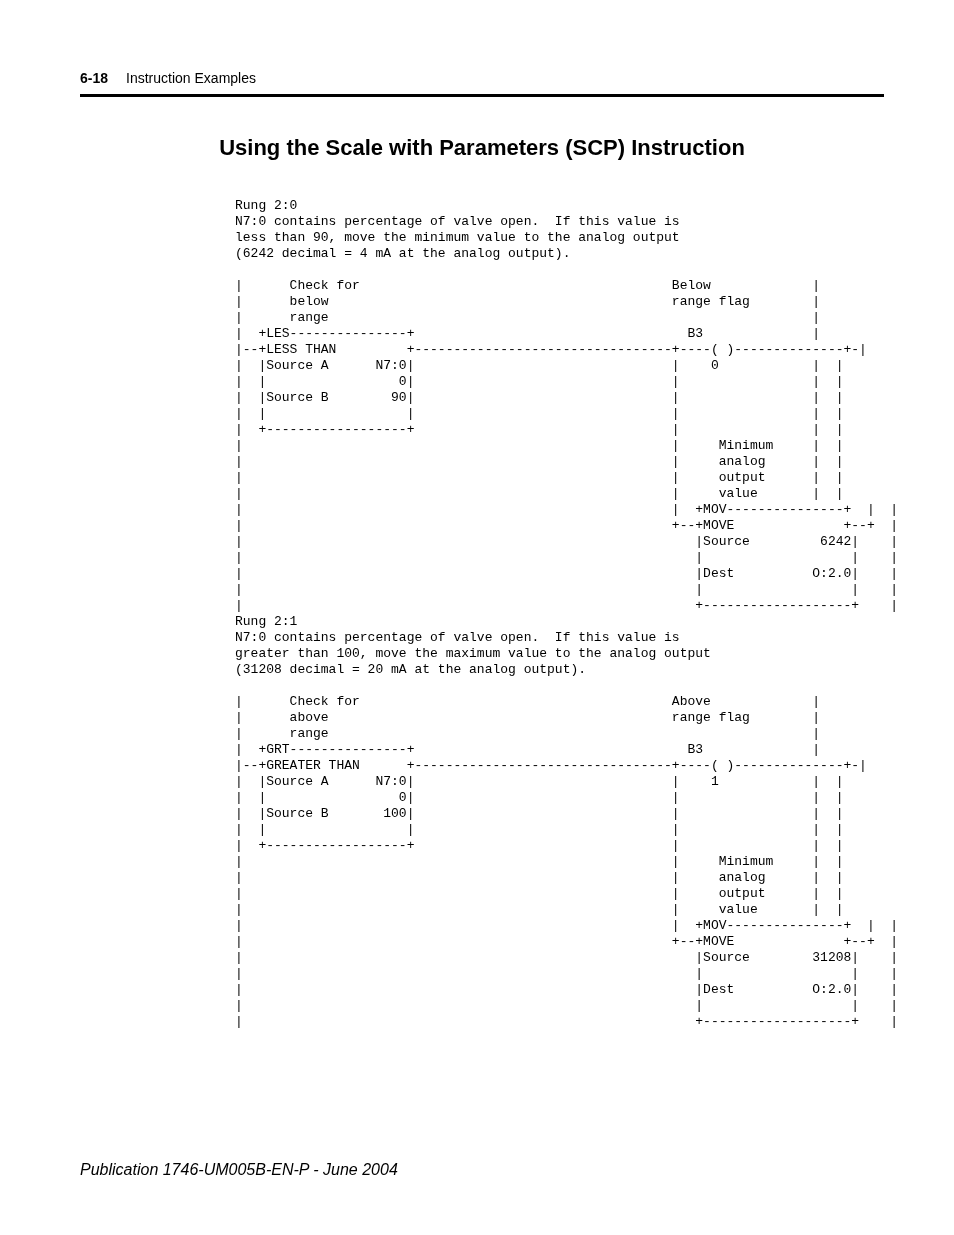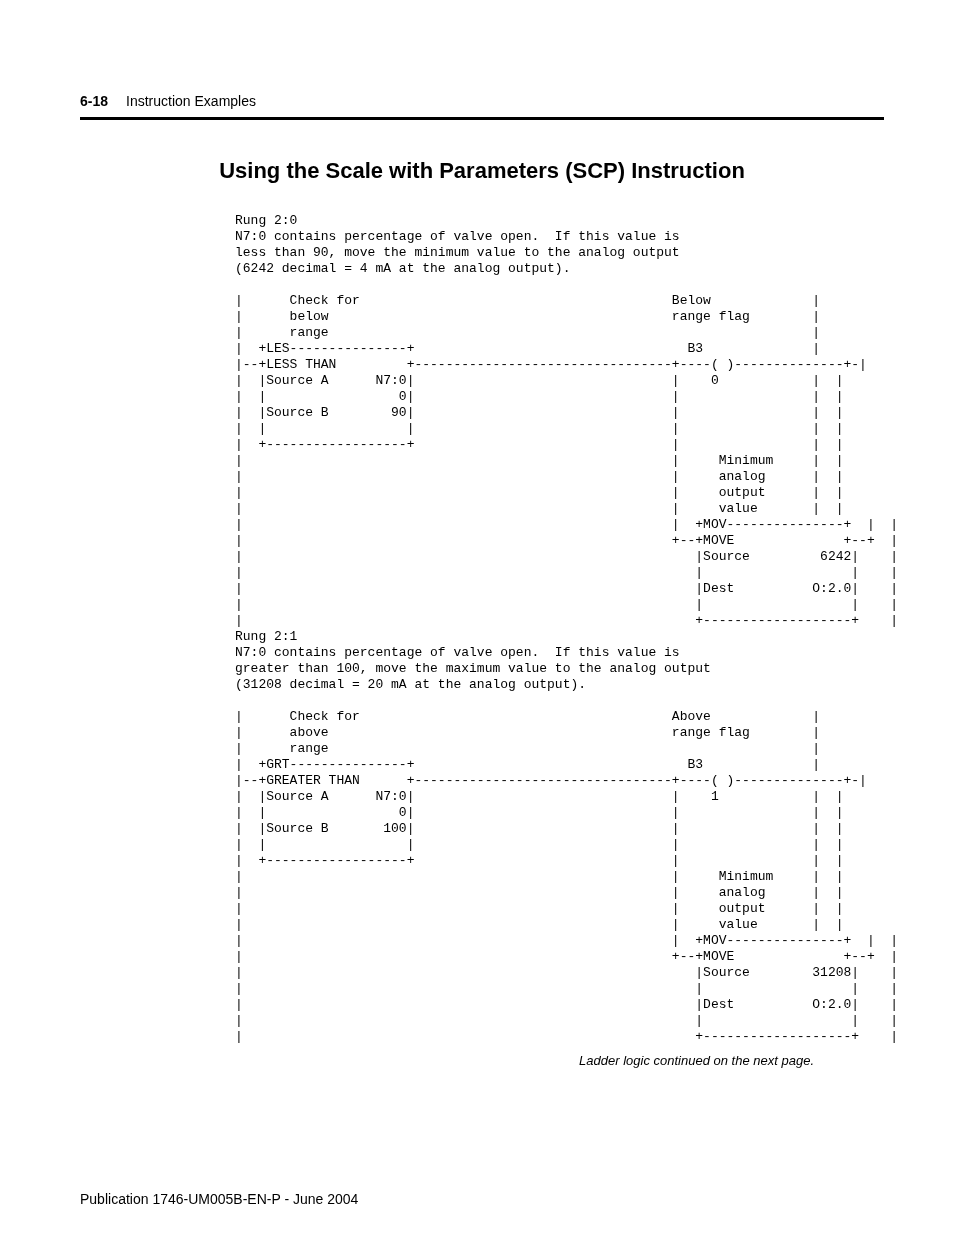--- a/index.html
+++ b/index.html
@@ -6,21 +6,21 @@
     margin: 0;
     padding: 0;
     background: #fff;
     color: #000;
     font-family: Arial, Helvetica, sans-serif;
   }
   .page {
     width: 954px;
     height: 1235px;
     box-sizing: border-box;
-    padding: 93px 70px 40px 80px;
+    padding: 70px 70px 40px 80px;
     position: relative;
   }
   .header-row {
     display: flex;
     align-items: baseline;
     gap: 18px;
     font-size: 14px;
   }
   .page-number {
     font-weight: 700;
@@ -30,40 +30,41 @@
   }
   .rule {
     border: none;
     border-top: 3px solid #000;
     margin: 8px 0 38px 0;
   }
   .section-title {
     font-size: 22px;
     font-weight: 700;
     text-align: center;
-    margin: 0 0 29px 0;
+    margin: 0 0 37px 0;
   }
   pre.ladder {
     font-family: "Courier New", Courier, monospace;
     font-size: 13px;
     line-height: 16px;
     white-space: pre;
     margin: 8px 0 0 155px;
   }
   .continuation {
     font-style: italic;
     font-size: 13px;
     text-align: right;
     margin: 8px 70px 0 0;
   }
   .footer {
     position: absolute;
-    bottom: 28px;
+    bottom: 56px;
     left: 80px;
-    font-size: 14px;
+    font-size: 16px;
+    font-style: italic;
   }
 </style>
 </head>
 <body>
 
 <div class="page">
 
   <div class="header-row">
     <span class="page-number">6-18</span>
     <span class="chapter-name">Instruction Examples</span>
@@ -119,17 +120,16 @@
 |                                                       |     output      |  |
 |                                                       |     value       |  |
 |                                                       |  +MOV---------------+  |  |
 |                                                       +--+MOVE              +--+  |
 |                                                          |Source        31208|    |
 |                                                          |                   |    |
 |                                                          |Dest          O:2.0|    |
 |                                                          |                   |    |
 |                                                          +-------------------+    |</pre>
 
-  <div class="continuation">Ladder logic continued on the next page.</div>
 
   <div class="footer">Publication 1746-UM005B-EN-P - June 2004</div>
 
 </div>
 
 </body></html>

